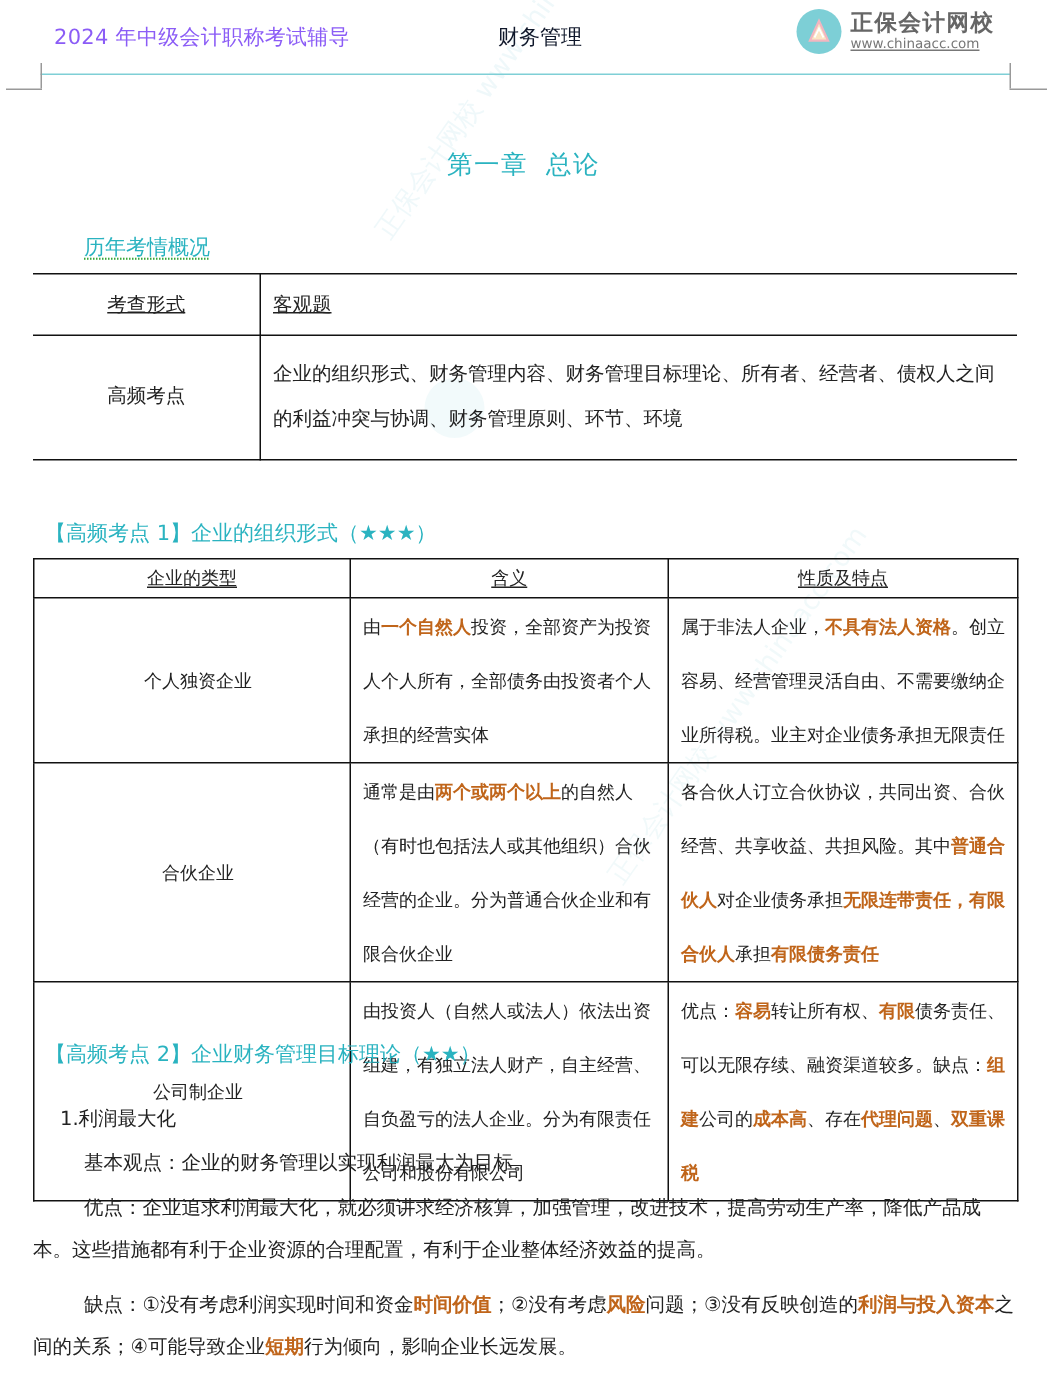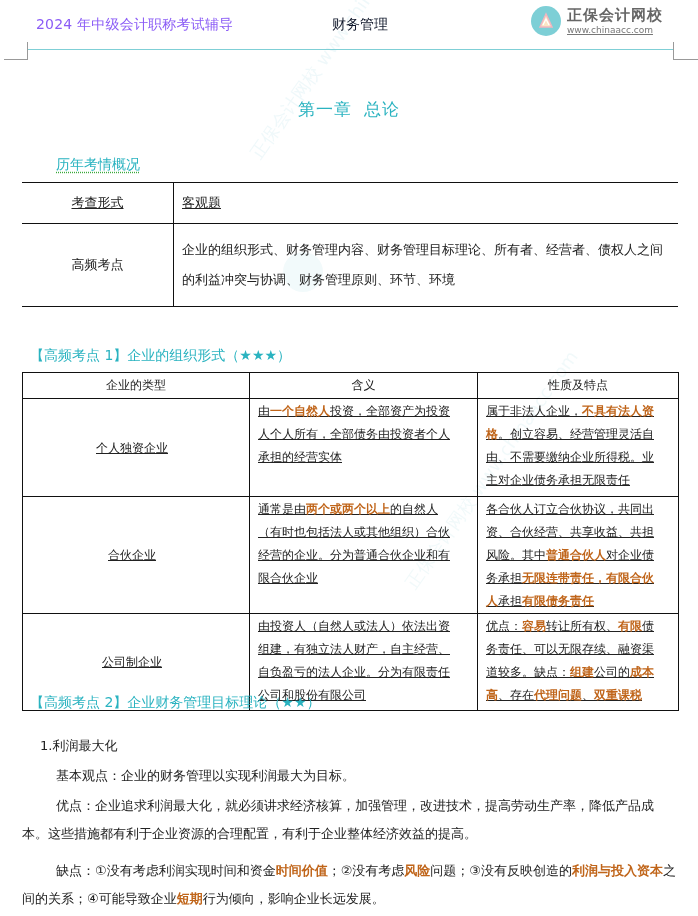--- a/index.html
+++ b/index.html
@@ -35,22 +35,22 @@
   .t1 tr.r1 td { height: 42px; }
   .t1 tr.r2 td { height: 42px; }
   .t1 tr.r3 td { height: 40px; text-decoration: underline; }
   .t1 tr.r4 td { height: 82px; line-height: 30px; }
 
   .kp-head { left: 30px; font-size: 14px; color: #2ab3c0; }
 
   
   .t2 { left: 22px; top: 372px; width: 657px; border-collapse: collapse; font-size: 12px; }
   .t2 th, .t2 td { border: 1px solid #111; }
-  .t2 th { height: 23px; font-weight: normal; text-underline-offset: 2px; font-size: 12px; }
-  .t2 td { vertical-align: top; padding: 1px 16px 0 8px; line-height: 23px; text-decoration: underline; }
+  .t2 th { height: 23px; font-weight: normal; text-decoration: underline; text-underline-offset: 2px; font-size: 12px; }
+  .t2 td { vertical-align: top; padding: 1px 0 0 8px; line-height: 36px; }
   .t2 td.type { text-align: center; vertical-align: middle; width: 202px; }
   .t2 td.mean { width: 203px; }
   .t2 tr.row1 td { height: 96px; }
   .t2 tr.row2 td { height: 96px; }
   .t2 tr.row3 td { height: 95px; }
   .hl { color: #c0651a; font-weight: bold; }
 
   .sub1 { left: 40px; top: 737px; font-size: 13px; }
   .para { left: 22px; width: 656px; font-size: 13px; line-height: 28px; }
   .para .ind { padding-left: 34px; }

